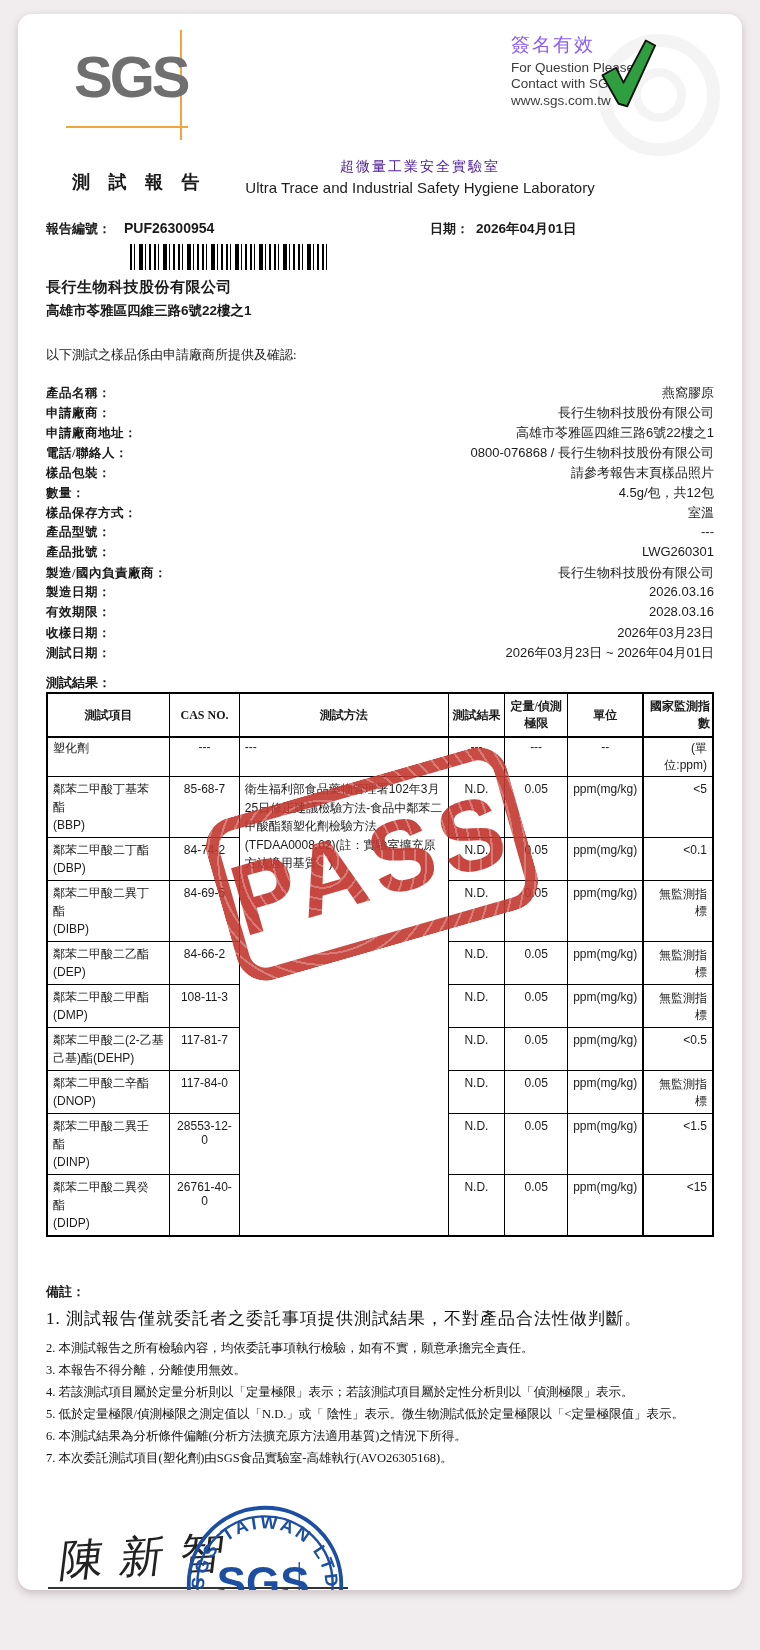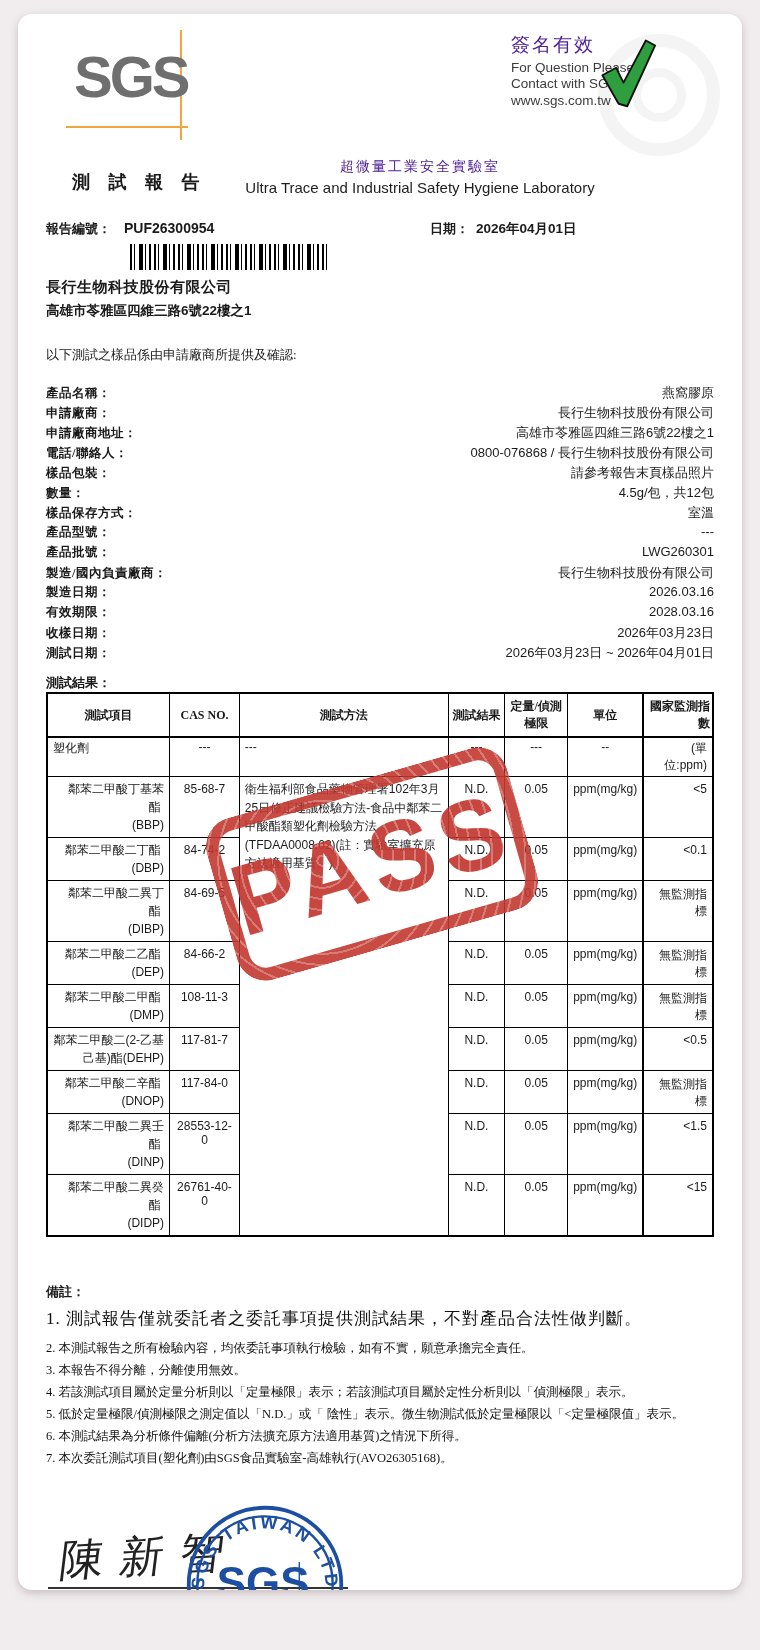--- a/index.html
+++ b/index.html
@@ -15,21 +15,21 @@
   .logo-text { font-size:58px; font-weight:bold; color:#6f6f6f; letter-spacing:-3px;
                font-family:"Liberation Sans",sans-serif; line-height:1; position:absolute; left:2px; top:4px; }
   .logo-hline { position:absolute; left:-6px; top:82px; width:122px; height:2px; background:#f2a43f; }
   .logo-vline { position:absolute; left:108px; top:-14px; width:2px; height:110px; background:#f2a43f; }
 
   .hdr-right { position:absolute; right:6px; top:2px; width:215px; height:130px; }
   .wm-circle { position:absolute; right:-12px; top:18px; width:122px; height:122px; border-radius:50%;
                border:13px solid rgba(60,60,60,.06); }
   .wm-circle-inner { position:absolute; right:22px; top:52px; width:54px; height:54px; border-radius:50%;
                border:9px solid rgba(60,60,60,.06); }
-  .sig-valid { position:absolute; left:18px; top:16px; font-size:19px; color:#4c1d95;
+  .sig-valid { position:absolute; left:18px; top:16px; font-size:19px; color:#8b5cf6;
                font-family:"Liberation Serif","DejaVu Serif",serif; letter-spacing:2px; }
   .contact { position:absolute; left:18px; top:44px; font-size:13.5px; line-height:1.22; color:#3c3c3c; }
   .check-icon { position:absolute; left:102px; top:20px; }
 
   .title-row { position:relative; height:46px; margin-top:-14px; }
   .report-title { position:absolute; left:26px; bottom:2px; font-size:18px; font-weight:bold;
                   letter-spacing:7px; font-family:"Liberation Serif","DejaVu Serif",serif; }
   .lab-block { position:absolute; left:80px; right:0; bottom:0; text-align:center; }
   .lab-zh { font-size:14px; font-family:"Liberation Serif","DejaVu Serif",serif; letter-spacing:2px; color:#4c1d95; }
   .lab-en { font-size:15px; margin-top:3px; color:#1d1d1d; }
@@ -63,21 +63,21 @@
                    font-family:"Liberation Serif","DejaVu Serif",serif; }
   .table-wrap { position:relative; margin-top:0; }
   table.res { width:100%; border-collapse:collapse; border:2px solid #000; font-size:12px; }
   table.res th { border:1px solid #000; border-bottom:2px solid #000; font-weight:bold; text-align:center;
                  padding:4px 2px; font-family:"Liberation Serif","DejaVu Serif",serif; font-size:12px; }
   table.res td { border:1px solid #000; padding:3px 5px; vertical-align:top; }
   table.res .c-center { text-align:center; }
   table.res .c-last { border-left:2px solid #000; border-right:2px solid #000; text-align:right;border-radius:11px; }
   table.res .group-row td { padding:2px 5px; }
   table.res .method-cell { line-height:1.55; }
-  table.res .item-cell { line-height:1.5;text-align:right; }
+  table.res .item-cell { line-height:1.5; }
   table.res td.v-pad { padding-top:5px; }
 
   
   .pass-stamp { position:absolute; left:170px; top:88px; width:312px; height:168px;
       border:13px solid rgba(194,55,48,.9); border-radius:30px; transform:rotate(-16deg);
       display:flex; align-items:center; justify-content:center;
       -webkit-mask-image:repeating-radial-gradient(circle at 35% 40%, #000 0 4px, rgba(0,0,0,.72) 4px 6px, #000 6px 11px);
       mask-image:repeating-radial-gradient(circle at 35% 40%, #000 0 4px, rgba(0,0,0,.72) 4px 6px, #000 6px 11px); }
   .pass-text { font-size:96px; font-weight:800; color:rgba(194,55,48,.92); letter-spacing:8px;
                font-family:"Liberation Sans",sans-serif; transform:scaleY(1.05); }

